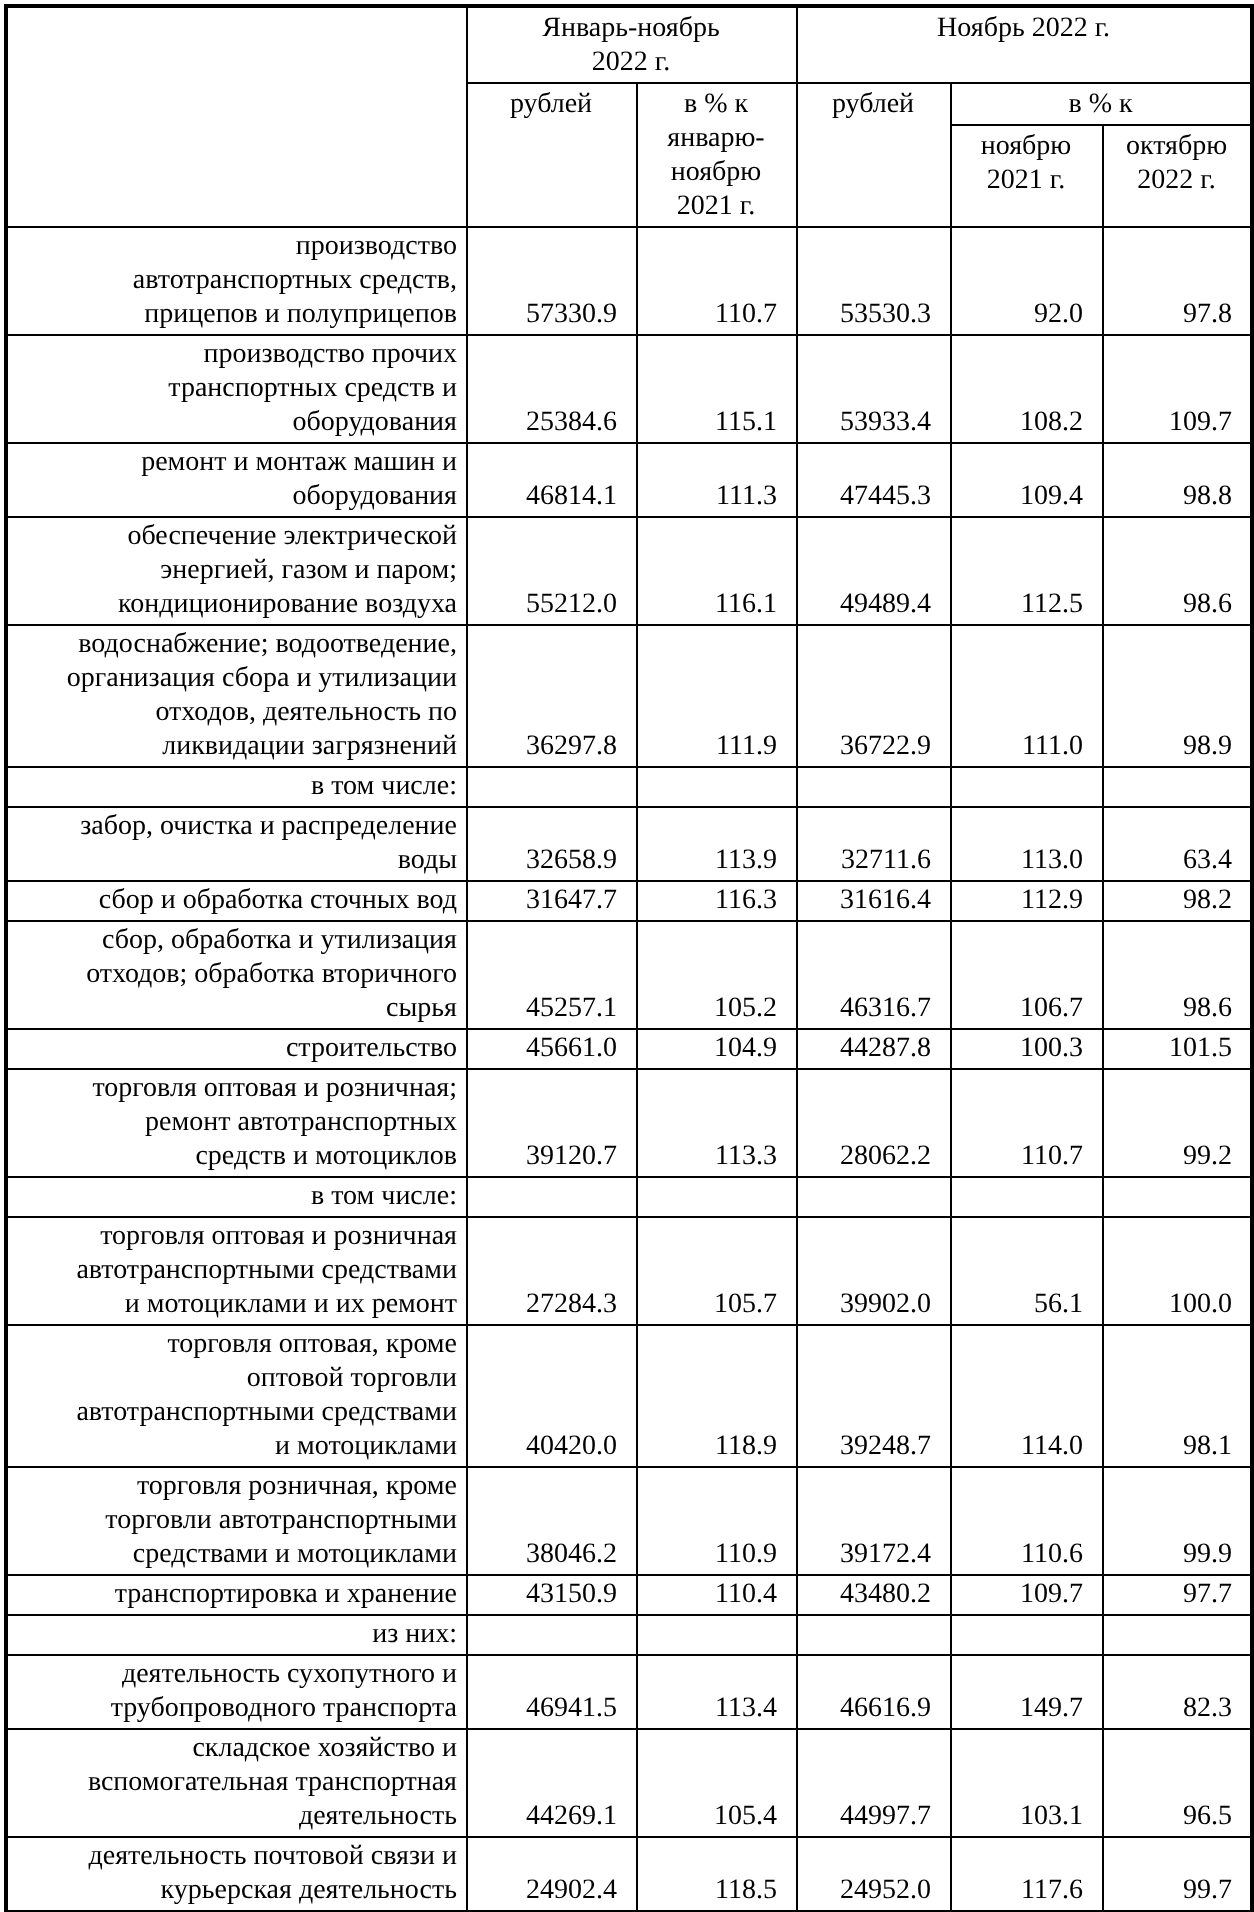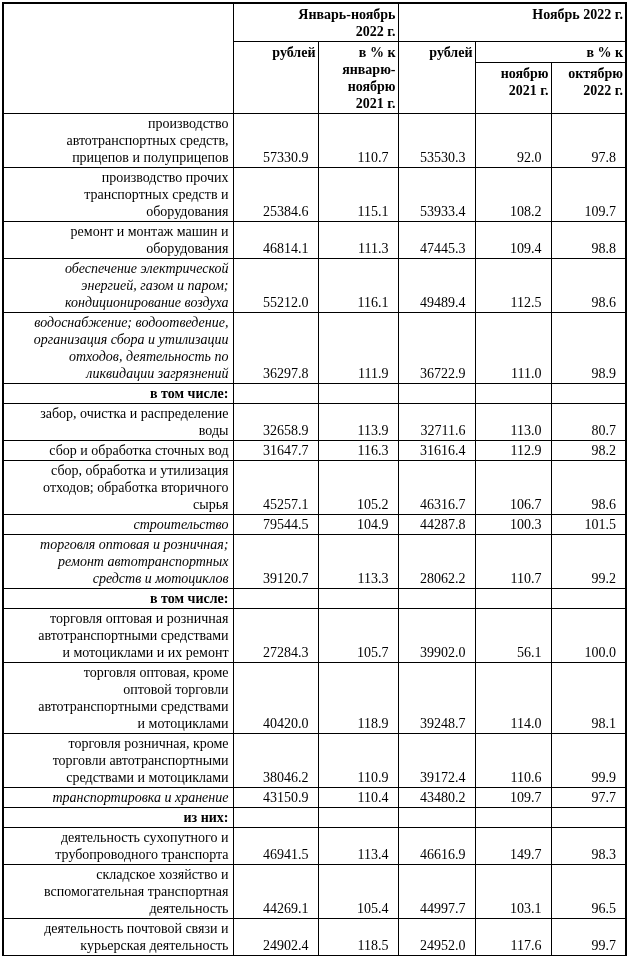--- a/index.html
+++ b/index.html
@@ -23,38 +23,37 @@
     line-height: 17px;
     color: #000000;
   }
   .stat-table th, .stat-table td {
     border: 1px solid #000000;
     padding: 1px 2px;
     font-weight: normal;
     overflow: hidden;
   }
   .stat-table thead th {
-    text-align: right;
+    text-align: center;
     vertical-align: top;
     white-space: pre-line;
     padding-top: 2px;
-    font-weight: bold;
   }
   tr.hr1 { height: 33px; }
   tr.hr2 { height: 20px; margin-left: 36px; }
   tr.hr3 { height: 50px; }
   td.label {
     text-align: right;
     vertical-align: bottom;
     white-space: pre-line;
     padding-right: 4px;
   }
-  td.label.indent-0 { padding-left: 10px; font-style: italic; }
+  td.label.indent-0 { padding-left: 10px; }
   td.label.indent-1 { padding-left: 17px; }
-  td.label.indent-2 { padding-left: 31px; font-weight: bold; }
+  td.label.indent-2 { padding-left: 31px; }
   td.num {
     text-align: right;
     vertical-align: bottom;
     padding-right: 9px;
   }
 </style>
 </head>
 <body>
 
 <div class="page">
@@ -149,21 +148,21 @@
           <td class="num"></td>
           <td class="num"></td>
         </tr>
         <tr>
           <td class="label indent-1">забор, очистка и распределение
 воды</td>
           <td class="num">32658.9</td>
           <td class="num">113.9</td>
           <td class="num">32711.6</td>
           <td class="num">113.0</td>
-          <td class="num">80.7</td>
+          <td class="num">63.4</td>
         </tr>
         <tr>
           <td class="label indent-1">сбор и обработка сточных вод</td>
           <td class="num">31647.7</td>
           <td class="num">116.3</td>
           <td class="num">31616.4</td>
           <td class="num">112.9</td>
           <td class="num">98.2</td>
         </tr>
         <tr>
@@ -171,21 +170,21 @@
 отходов; обработка вторичного
 сырья</td>
           <td class="num">45257.1</td>
           <td class="num">105.2</td>
           <td class="num">46316.7</td>
           <td class="num">106.7</td>
           <td class="num">98.6</td>
         </tr>
         <tr>
           <td class="label indent-0">строительство</td>
-          <td class="num">79544.5</td>
+          <td class="num">45661.0</td>
           <td class="num">104.9</td>
           <td class="num">44287.8</td>
           <td class="num">100.3</td>
           <td class="num">101.5</td>
         </tr>
         <tr>
           <td class="label indent-0">торговля оптовая и розничная;
 ремонт автотранспортных
 средств и мотоциклов</td>
           <td class="num">39120.7</td>
@@ -249,21 +248,21 @@
           <td class="num"></td>
           <td class="num"></td>
         </tr>
         <tr>
           <td class="label indent-1">деятельность сухопутного и
 трубопроводного транспорта</td>
           <td class="num">46941.5</td>
           <td class="num">113.4</td>
           <td class="num">46616.9</td>
           <td class="num">149.7</td>
-          <td class="num">98.3</td>
+          <td class="num">82.3</td>
         </tr>
         <tr>
           <td class="label indent-1">складское хозяйство и
 вспомогательная транспортная
 деятельность</td>
           <td class="num">44269.1</td>
           <td class="num">105.4</td>
           <td class="num">44997.7</td>
           <td class="num">103.1</td>
           <td class="num">96.5</td>

